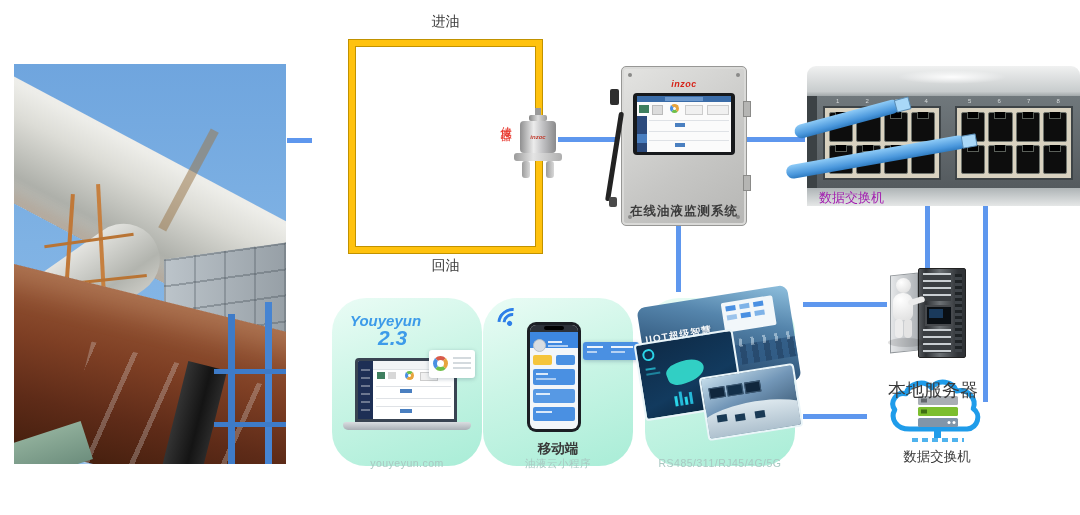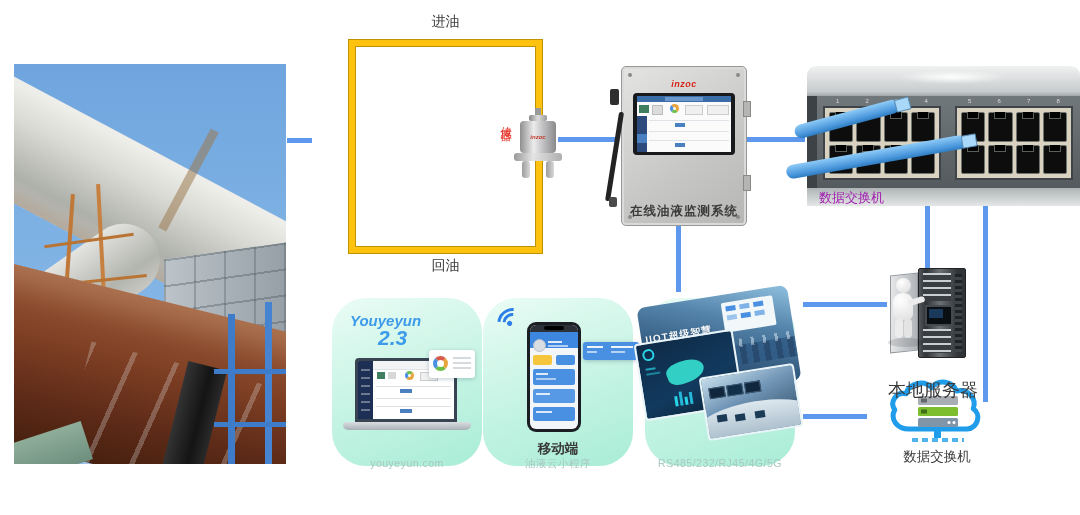--- a/index.html
+++ b/index.html
@@ -304,16 +304,16 @@
     </div>
     <div class="sh" style="left:58px;top:72px;width:92px;height:60px;transform:rotate(-9deg);border:2px solid #EAF5F9;border-radius:4px;overflow:hidden;z-index:5;background:linear-gradient(160deg,#C4DCEA 0%,#7397B8 40%,#28455F 100%);">
       <div class="sh" style="left:6px;top:10px;width:14px;height:9px;background:#10263C;border:1px solid #3e5a74;"></div>
       <div class="sh" style="left:24px;top:10px;width:14px;height:9px;background:#13304A;border:1px solid #3e5a74;"></div>
       <div class="sh" style="left:42px;top:10px;width:14px;height:9px;background:#10263C;border:1px solid #3e5a74;"></div>
       <div class="sh" style="left:-10px;top:30px;width:120px;height:40px;border-radius:50% 50% 0 0;background:linear-gradient(180deg,#DDE8EE,#9FB4C4);"></div>
       <div class="sh" style="left:10px;top:38px;width:10px;height:7px;background:#1a3a55;"></div>
       <div class="sh" style="left:28px;top:40px;width:10px;height:7px;background:#1a3a55;"></div>
       <div class="sh" style="left:48px;top:40px;width:10px;height:7px;background:#1a3a55;"></div>
     </div>
-    <div class="sub">RS485/232/RJ45/4G/5G</div>
+    <div class="sub">RS485/311/RJ45/4G/5G</div>
   </div>
 
 </div>
 
 </body></html>

